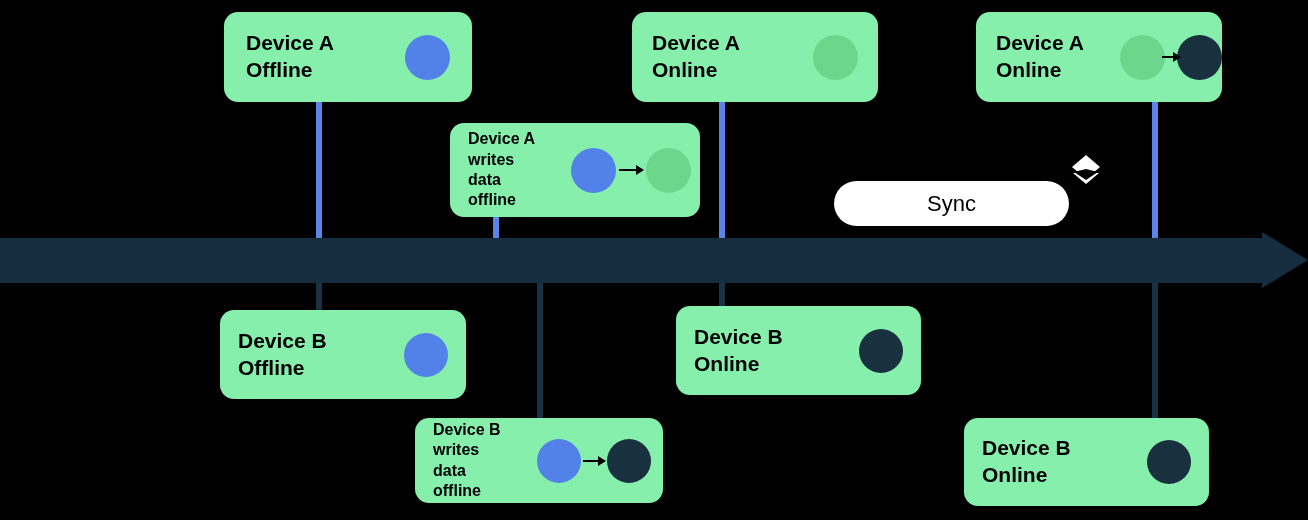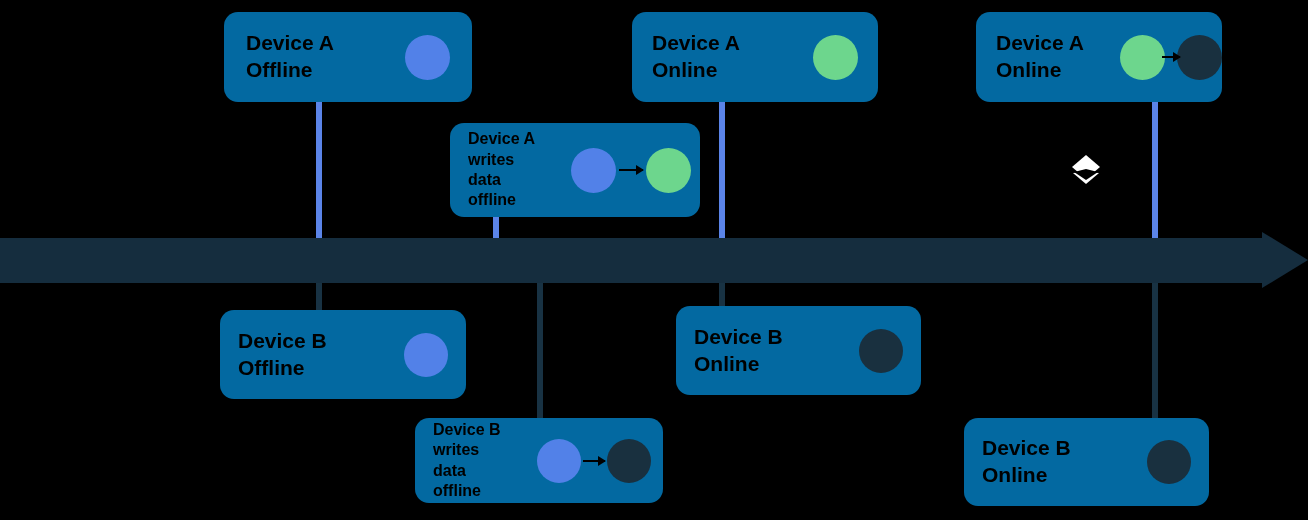--- a/index.html
+++ b/index.html
@@ -40,21 +40,21 @@
   .conn {
     position: absolute;
     width: 6px;
   }
   .conn.blue  { background: #5b84e8; }
   .conn.navy  { background: #183243; }
 
   
   .card {
     position: absolute;
-    background: #0369a1;
+    background: #86efac;
     border-radius: 14px;
     display: flex;
     align-items: center;
     box-sizing: border-box;
     gap: 36px;
   }
   .card-label {
     color: #000000;
     font-weight: bold;
     line-height: 1.28;
@@ -124,20 +124,23 @@
   <div class="conn blue" style="left:1152px; top:100px; height:140px;"></div>
 
   <div class="conn navy" style="left:316px; top:281px; height:30px;"></div>
   <div class="conn navy" style="left:537px; top:281px; height:140px;"></div>
   <div class="conn navy" style="left:719px; top:281px; height:25px;"></div>
   <div class="conn navy" style="left:1152px; top:281px; height:140px;"></div>
 
   <div class="timeline-bar"></div>
   <div class="timeline-arrow"></div>
 
+  <div class="sync-pill" style="left:834px; top:181px; width:235px; height:45px;">
+    <span class="sync-label">Sync</span>
+  </div>
   <span class="layers-icon" style="left:1068px; top:152px; width:36px; height:36px;">
     <svg width="36" height="36" viewBox="0 0 36 36" aria-hidden="true">
       <polygon points="18,3 32,15 18,27 4,15" fill="#ffffff"></polygon>
       <polygon points="18,20 31,21 18,32 5,21" fill="#ffffff"></polygon>
       <polygon points="18,17 30,20 18,28 6,20" fill="#000000"></polygon>
     </svg>
   </span>
 
   <div class="card card-big" style="left:224px; top:12px; width:248px; height:90px; padding:0 22px;">
     <span class="card-label">Device A

